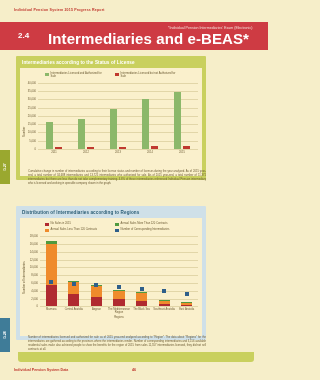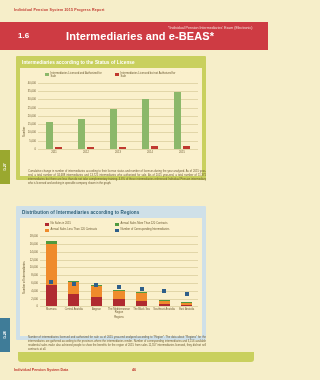--- a/index.html
+++ b/index.html
@@ -19,22 +19,22 @@
 
   .banner{
     position:absolute;left:0;top:22px;width:268px;height:28px;
     background:#ce3b43;
   }
   .banner .num{
     position:absolute;left:18px;top:9px;
     font-size:8px;font-weight:bold;color:#ffffff;
   }
   .banner .ttl{
-    position:absolute;left:66px;top:8px;
-    font-size:11px;font-weight:bold;color:#ffffff;
+    position:absolute;left:48px;top:8px;
+    font-size:15px;font-weight:bold;color:#ffffff;
     letter-spacing:.1px;
   }
   .banner .foot{
     position:absolute;left:168px;top:4px;width:96px;
     font-size:3.6px;line-height:1.55;color:#f3dcd6;
   }
 
   .tabA,.tabB{
     position:absolute;left:0;width:10px;
     background:#9aa82f;color:#fff;
@@ -103,21 +103,21 @@
   .footer-txt.r{left:132px;}
 </style>
 </head>
 <body>
 
 <div class="page">
 
   <div class="running-head">Individual Pension System 2015 Progress Report</div>
 
   <div class="banner">
-    <div class="num">1.6</div>
+    <div class="num">2.4</div>
     <div class="ttl">Intermediaries and e-BEAS*</div>
     <div class="foot">*Individual Pension Intermediaries' Exam (Electronic)</div>
   </div>
 
   <div class="tabA">
       <span>G.27</span>
     </div>
   <div class="tabB">
       <span>G.28</span>
     </div>

